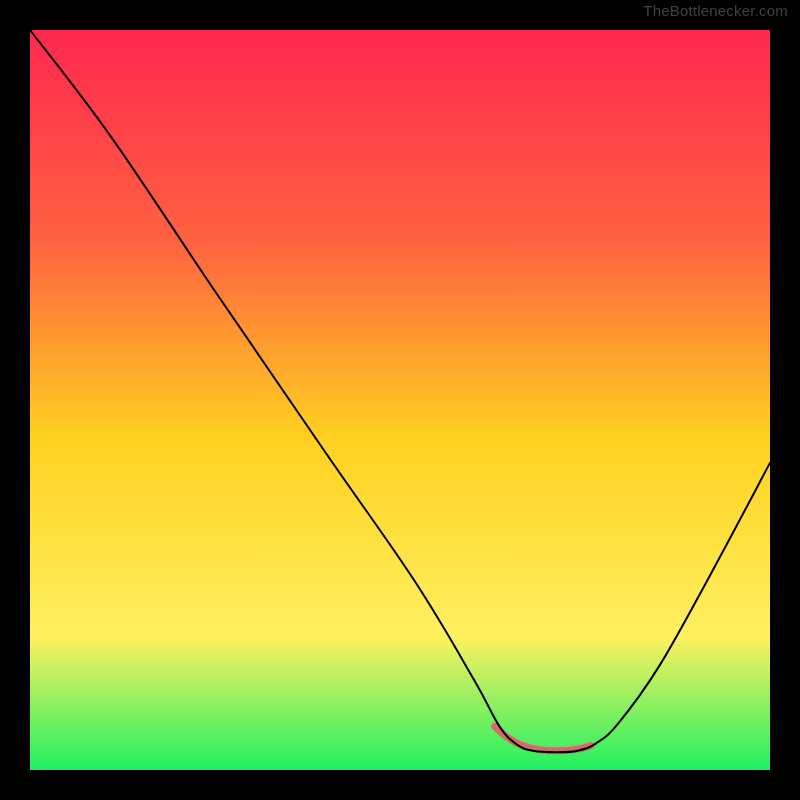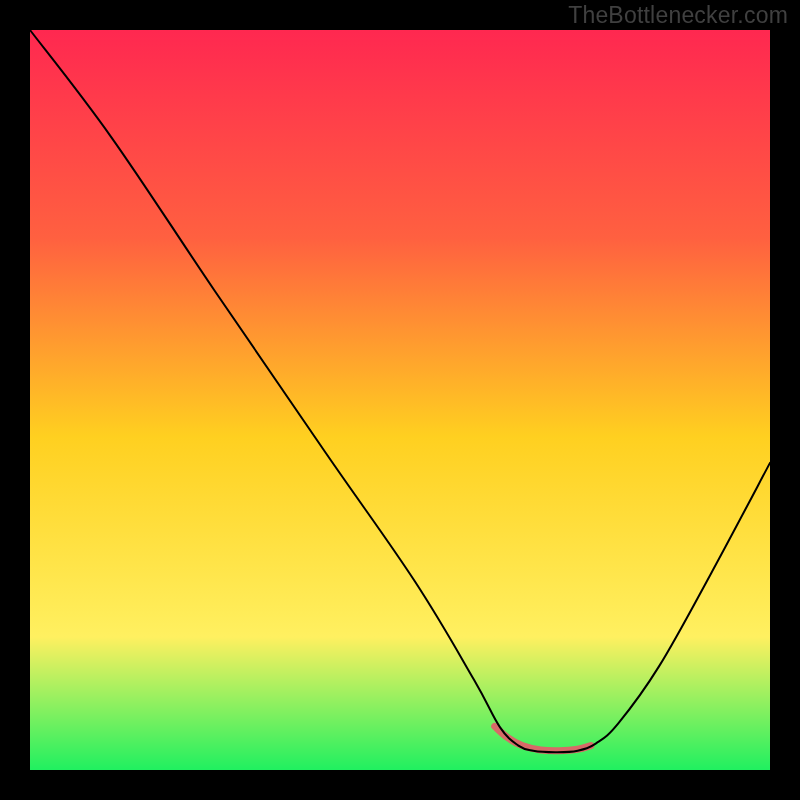--- a/index.html
+++ b/index.html
@@ -20,21 +20,21 @@
     display: block;
     position: absolute;
     top: 0;
     left: 0;
   }
   .watermark {
     position: absolute;
     top: 2px;
     right: 12px;
     color: #404040;
-    font-size: 23px;
+    font-size: 15px;
     font-weight: 500;
     letter-spacing: 0.2px;
   }
 </style>
 </head>
 <body>
 
 <div class="canvas-wrap">
   <svg id="chart-svg" width="800" height="800" viewBox="0 0 800 800">
     <defs>

